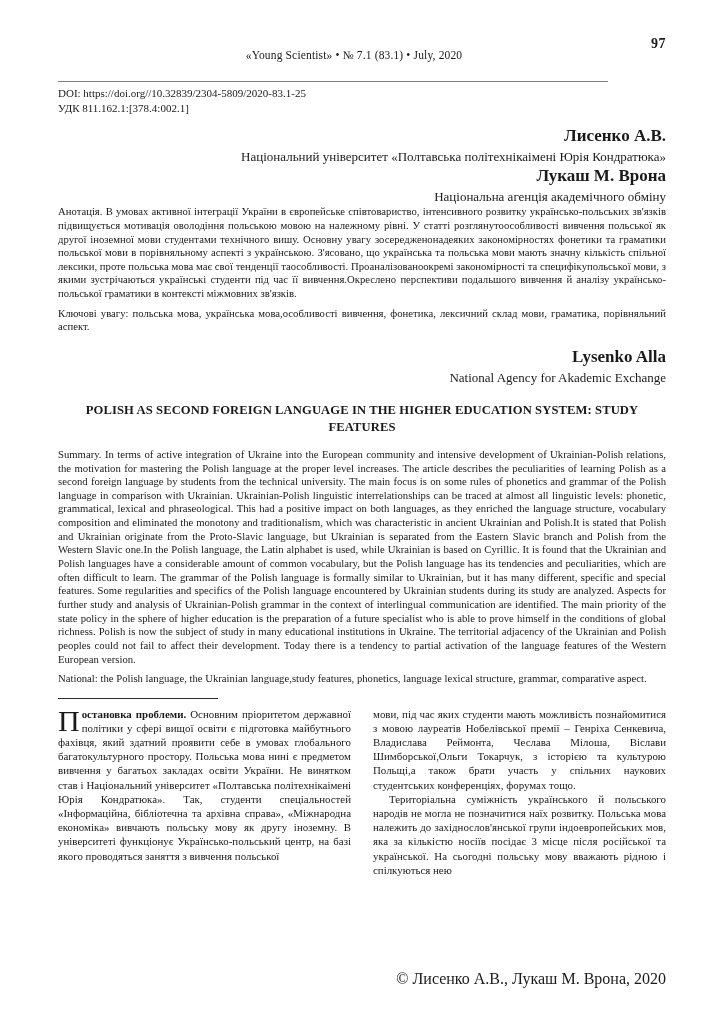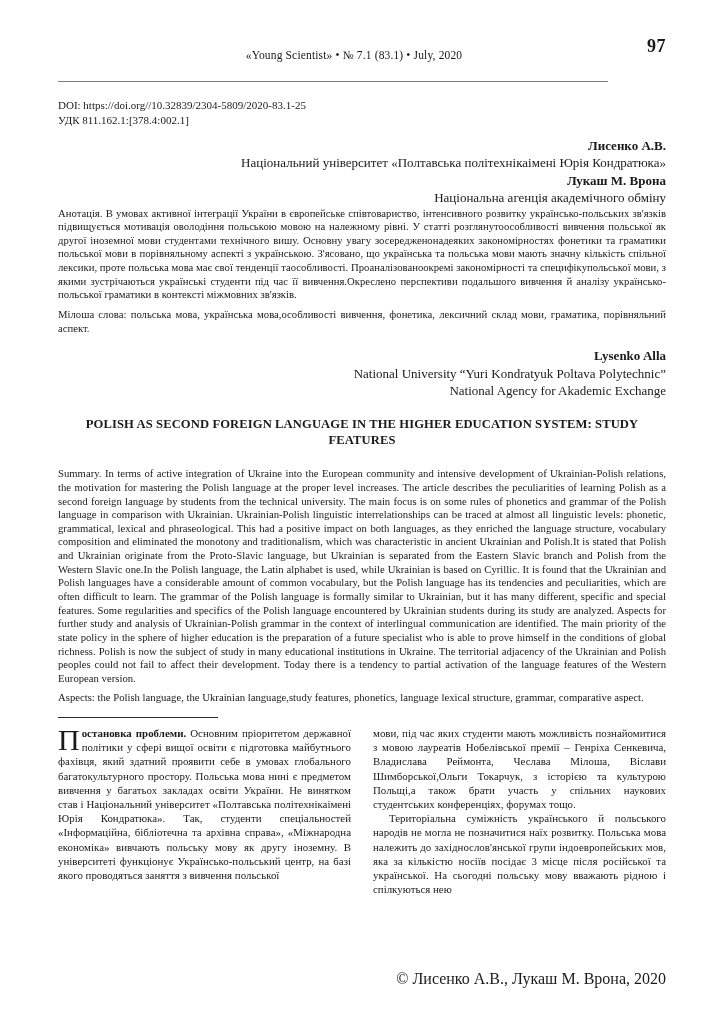--- a/index.html
+++ b/index.html
@@ -35,69 +35,69 @@
     left: 0; right: 16px;
     top: 13px;
     text-align: center;
     font-size: 11.5px;
     letter-spacing: 0.15px;
   }
   .running-head-page {
     position: absolute;
     right: 0;
     top: 0;
-    font-size: 18px;
+    font-size: 14px;
     font-weight: bold;
     letter-spacing: 0.5px;
   }
   .head-rule {
     position: absolute;
     left: 0;
     right: 58px;
     bottom: 0;
     border-bottom: 1px solid #7d7d7d;
   }
 
   
   .ids {
-    margin-top: 16px;
+    margin-top: 4px;
     font-size: 11px;
     line-height: 1.36;
   }
 
   
   .authors {
     text-align: right;
     margin-top: 9px;
     font-size: 11px;
     line-height: 1.34;
   }
   .author-name {
     font-weight: bold;
-    font-size: 13px;
+    font-size: 17px;
   }
   .author-affil {
     font-size: 13px;
   }
 
   
   .art-title {
     text-align: center;
     font-weight: bold;
     font-size: 13.2px;
     line-height: 1.30;
     margin: 18px 14px 10px 14px;
     letter-spacing: 0.1px;
   }
   .art-title-en {
     text-align: center;
     font-weight: bold;
     font-size: 12.6px;
     line-height: 1.30;
-    margin: 16px 8px 19px 8px;
+    margin: 16px 8px 13px 8px;
     letter-spacing: 0.1px;
   }
 
   
   .abstract {
     font-size: 10.7px;
     line-height: 1.275;
     text-align: justify;
     margin-bottom: 6px;
   }
@@ -169,38 +169,37 @@
     <div class="author-name">Лукаш М. Врона</div>
     <div class="author-affil">Національна агенція академічного обміну</div>
   </div>
 
 
   <div class="abstract">
     <b>Анотація.</b>
     <span>В умовах активної інтеграції України в європейське співтовариство, інтенсивного розвитку українсько-польських зв'язків підвищується мотивація оволодіння польською мовою на належному рівні. У статті розглянутоособливості вивчення польської як другої іноземної мови студентами технічного вишу. Основну увагу зосередженонадеяких закономірностях фонетики та граматики польської мови в порівняльному аспекті з українською. З'ясовано, що українська та польська мови мають значну кількість спільної лексики, проте польська мова має свої тенденції таособливості. Проаналізованоокремі закономірності та специфікупольської мови, з якими зустрічаються українські студенти під час її вивчення.Окреслено перспективи подальшого вивчення й аналізу українсько-польської граматики в контексті міжмовних зв'язків.</span>
   </div>
   <div class="abstract kw">
-    <b>Мілоша слова:</b>
+    <b>Ключові увагу:</b>
     <span>польська мова, українська мова,особливості вивчення, фонетика, лексичний склад мови, граматика, порівняльний аспект.</span>
   </div>
 
   <div class="authors authors-en">
     <div class="author-name">Lysenko Alla</div>
-    <div class="author-affil">National University “Yuri Kondratyuk Poltava Polytechnic”</div>
     <div class="author-affil">National Agency for Akademic Exchange</div>
   </div>
 
   <div class="art-title-en">POLISH AS SECOND FOREIGN LANGUAGE IN THE HIGHER EDUCATION SYSTEM: STUDY FEATURES</div>
 
   <div class="abstract">
     <b>Summary.</b>
     <span>In terms of active integration of Ukraine into the European community and intensive development of Ukrainian-Polish relations, the motivation for mastering the Polish language at the proper level increases. The article describes the peculiarities of learning Polish as a second foreign language by students from the technical university. The main focus is on some rules of phonetics and grammar of the Polish language in comparison with Ukrainian. Ukrainian-Polish linguistic interrelationships can be traced at almost all linguistic levels: phonetic, grammatical, lexical and phraseological. This had a positive impact on both languages, as they enriched the language structure, vocabulary composition and eliminated the monotony and traditionalism, which was characteristic in ancient Ukrainian and Polish.It is stated that Polish and Ukrainian originate from the Proto-Slavic language, but Ukrainian is separated from the Eastern Slavic branch and Polish from the Western Slavic one.In the Polish language, the Latin alphabet is used, while Ukrainian is based on Cyrillic. It is found that the Ukrainian and Polish languages have a considerable amount of common vocabulary, but the Polish language has its tendencies and peculiarities, which are often difficult to learn. The grammar of the Polish language is formally similar to Ukrainian, but it has many different, specific and special features. Some regularities and specifics of the Polish language encountered by Ukrainian students during its study are analyzed. Aspects for further study and analysis of Ukrainian-Polish grammar in the context of interlingual communication are identified. The main priority of the state policy in the sphere of higher education is the preparation of a future specialist who is able to prove himself in the conditions of global richness. Polish is now the subject of study in many educational institutions in Ukraine. The territorial adjacency of the Ukrainian and Polish peoples could not fail to affect their development. Today there is a tendency to partial activation of the language features of the Western European version.</span>
   </div>
   <div class="abstract kw">
-    <b>Aspects:</b>
+    <b>National:</b>
     <span>the Polish language, the Ukrainian language,study features, phonetics, language lexical structure, grammar, comparative aspect.</span>
   </div>
 
   <div class="col-rule"></div>
 
   <div class="body-cols">
 
     <div class="col">
       <p class="first">
         <span class="dropcap">П</span><span class="smallcaps-lead">остановка проблеми.</span><span> Основним пріоритетом державної політики у сфері вищої освіти є підготовка майбутнього фахівця, який здатний проявити себе в умовах глобального багатокультурного простору. Польська мова нині є предметом вивчення у багатьох закладах освіти України. Не винятком став і Національний університет «Полтавська політехнікаімені Юрія Кондратюка». Так, студенти спеціальностей «Інформаційна, бібліотечна та архівна справа», «Міжнародна економіка» вивчають польську мову як другу іноземну. В університеті функціонує Українсько-польський центр, на базі якого проводяться заняття з вивчення польської</span>

